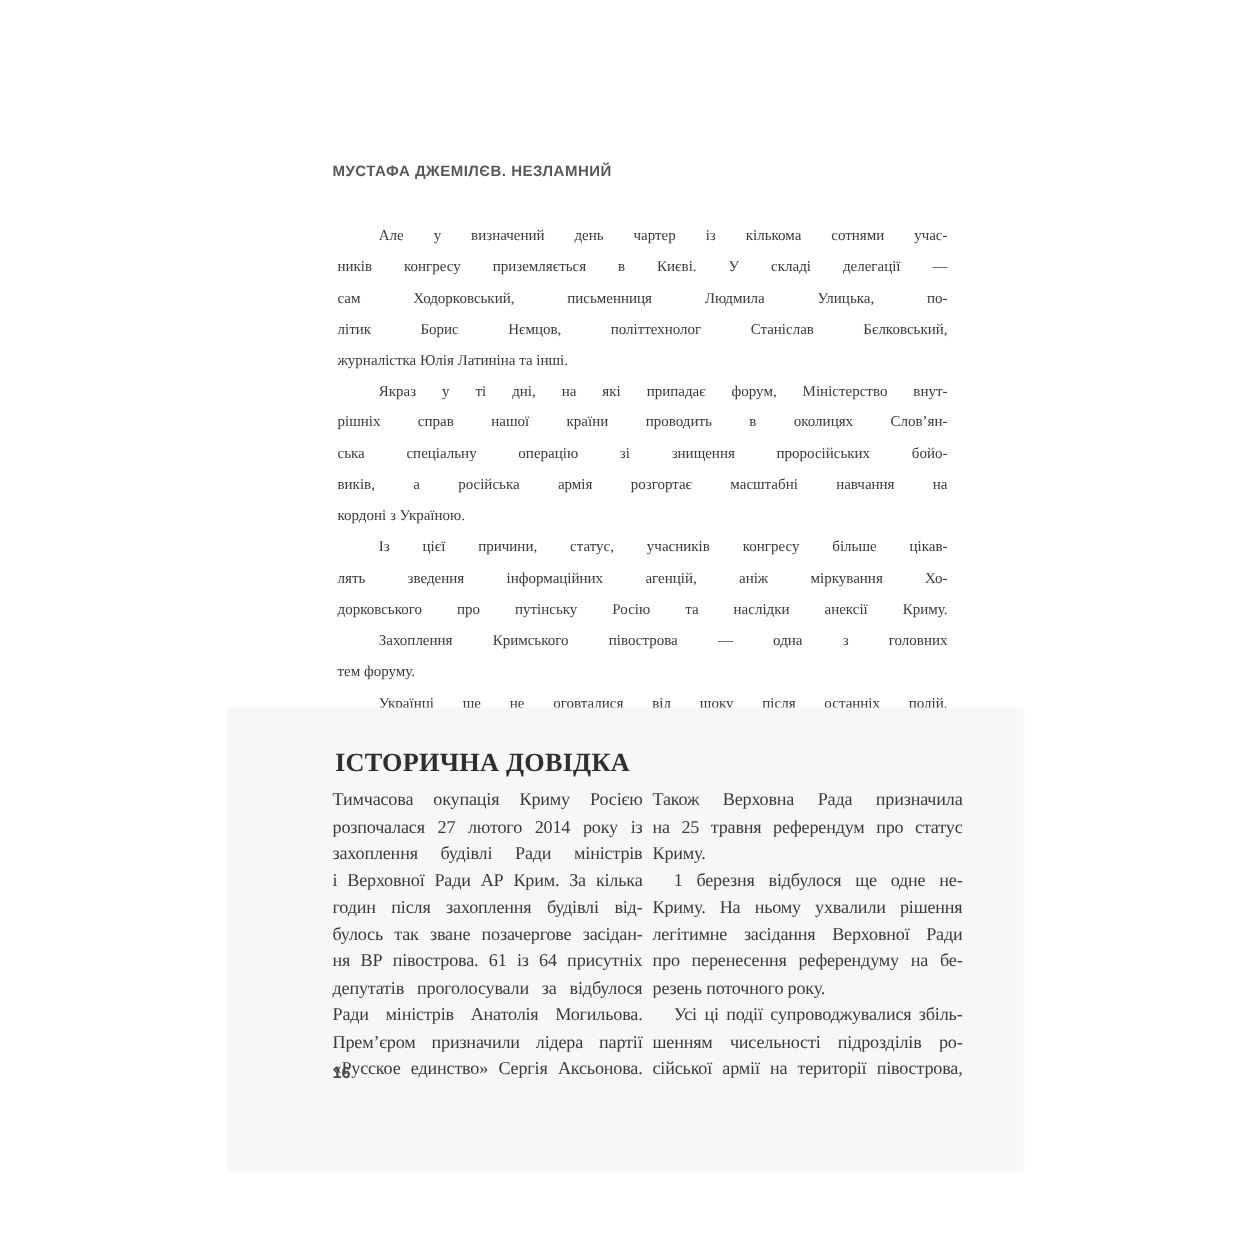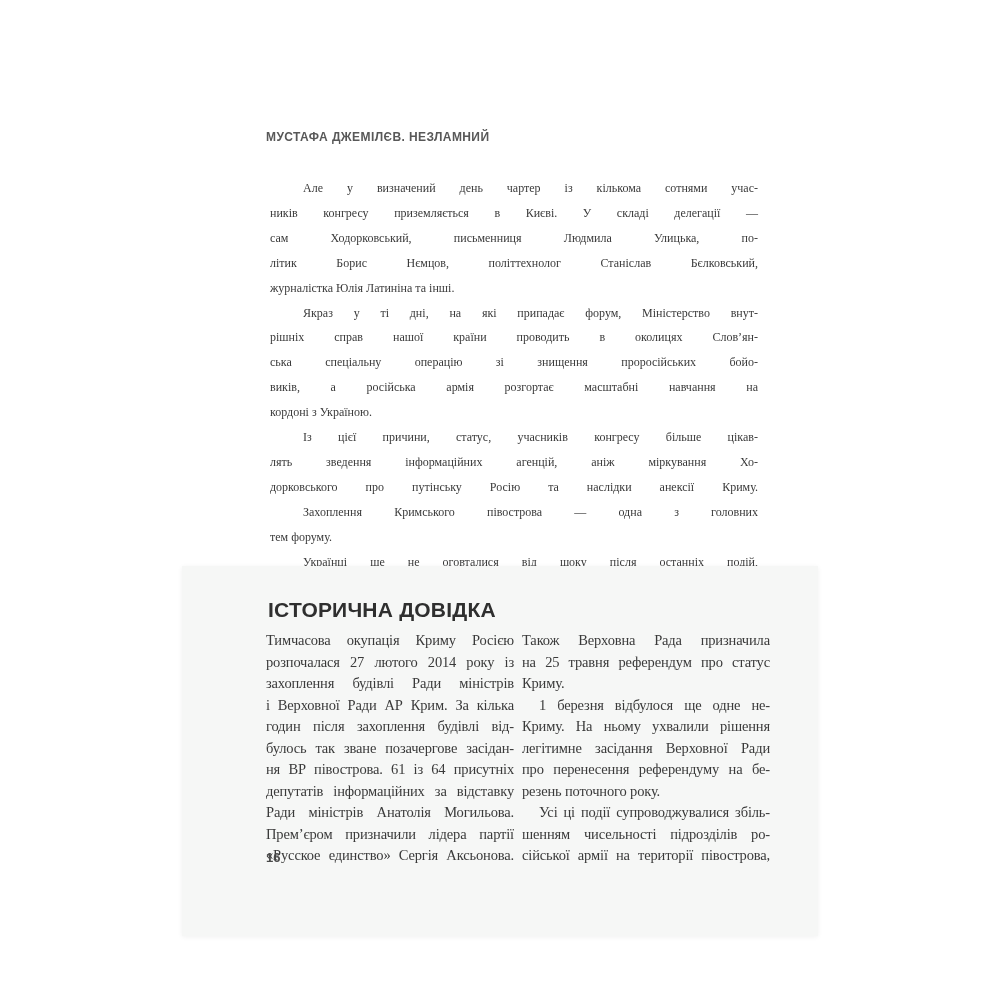--- a/index.html
+++ b/index.html
@@ -35,21 +35,21 @@
   .line.last{text-align-last:left;}
   .line.flush{text-align-last:justify;}
   .body-text .line.first{text-indent:33px;}
   .infobox{
     position:absolute;left:182px;top:566px;width:636px;height:370px;
     background:var(--infobox-bg);
     box-shadow:0 1px 5px rgba(0,0,0,0.06);
   }
   .infobox-title{
     position:absolute;left:86px;top:32px;margin:0;
-    font-family:Liberation Sans, sans-serif;
+    font-family:Liberation Serif, serif;
     font-size:21px;font-weight:700;letter-spacing:0.2px;
     color:var(--heading-text);
   }
   .cols{
     position:absolute;left:84px;top:64px;width:504px;
     display:flex;gap:8px;
   }
   .col{
     width:248px;
     font-size:14.5px;line-height:21.5px;
@@ -105,21 +105,21 @@
     <div class="cols">
       <div class="col">
           <div class="para">
             <div class="line">Тимчасова окупація Криму Росією</div>
             <div class="line">розпочалася 27 лютого 2014 року із</div>
             <div class="line">захоплення будівлі Ради міністрів</div>
             <div class="line">і Верховної Ради АР Крим. За кілька</div>
             <div class="line">годин після захоплення будівлі від-</div>
             <div class="line">булось так зване позачергове засідан-</div>
             <div class="line">ня ВР півострова. 61 із 64 присутніх</div>
-            <div class="line">депутатів інформаційних за відставку</div>
+            <div class="line">депутатів проголосували за відбулося</div>
             <div class="line">Ради міністрів Анатолія Могильова.</div>
             <div class="line">Прем’єром призначили лідера партії</div>
             <div class="line flush">«Русское единство» Сергія Аксьонова.</div>
           </div>
         </div>
       <div class="col">
           <div class="para">
             <div class="line">Також Верховна Рада призначила</div>
             <div class="line">на 25 травня референдум про статус</div>
             <div class="line last">Криму.</div>

